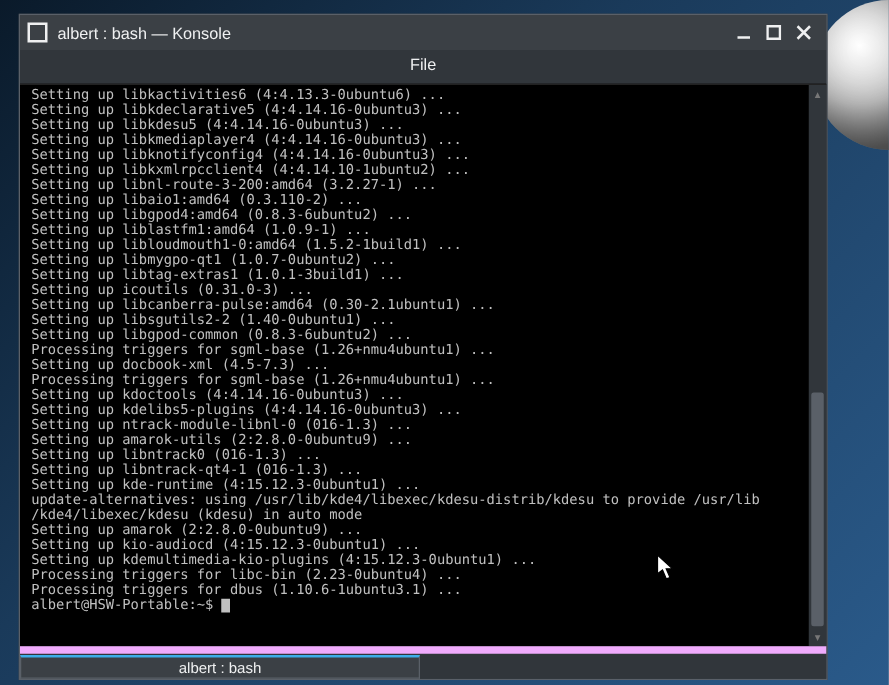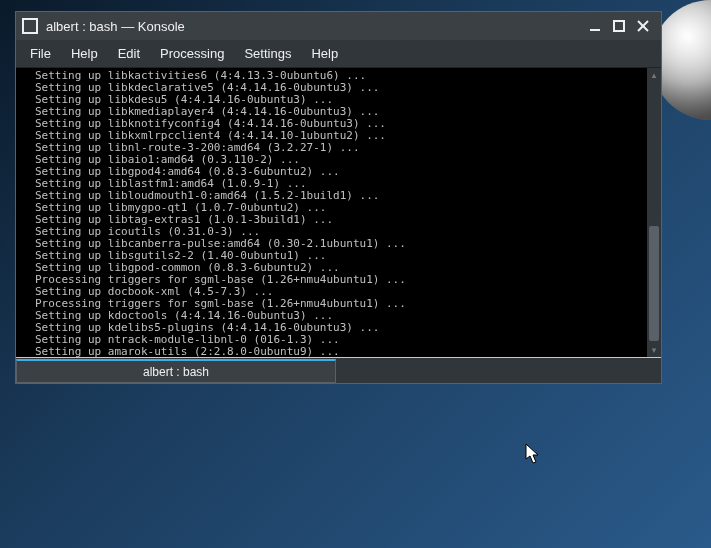--- a/index.html
+++ b/index.html
@@ -19,21 +19,21 @@
     height: 120px;
     border-radius: 50%;
     background: radial-gradient(circle at 30% 30%, #fff, #ccc 40%, #888 70%);
     box-shadow: inset -20px -20px 40px rgba(0,0,0,0.5);
   }
   .window {
     position: absolute;
     left: 15px;
     top: 11px;
     width: 647px;
-    height: 373px;
+    height: 533px;
     background: #31363b;
     border: 1px solid #5a6068;
     display: flex;
     flex-direction: column;
   }
   .titlebar {
     height: 28px;
     background: #3b4045;
     display: flex;
     align-items: center;
@@ -57,37 +57,38 @@
   }
   .win-btn svg { width: 12px; height: 12px; stroke: #eff0f1; stroke-width: 2; fill: none; }
   .menubar {
     height: 27px;
     background: #31363b;
     display: flex;
     align-items: center;
     padding: 0 4px;
     color: #eff0f1;
     font-size: 13px;
+    flex-direction: column;
   }
   .menu-item { padding: 4px 10px; cursor: pointer; }
   .terminal-area {
     flex: 1;
     display: flex;
     background: #000;
     overflow: hidden;
     border-top: 1px solid #222;
   }
   .terminal {
     flex: 1;
     background: #000;
     color: #c0c0c0;
     font-family: "DejaVu Sans Mono", "Liberation Mono", monospace;
     font-size: 11px;
     line-height: 12px;
-    padding: 2px 19px;
+    padding: 2px 9px;
     white-space: pre;
     overflow: hidden;
   }
   .prompt-line { color: #c0c0c0; margin-top: 22px; }
   .cursor-block {
     display: inline-block;
     width: 7px; height: 11px;
     background: #c0c0c0;
     vertical-align: text-bottom;
   }
@@ -110,21 +111,21 @@
     left: 2px; right: 2px;
     top: 55%; bottom: 2px;
     background: #5a6068;
     border-radius: 2px;
     cursor: pointer;
   }
   .tabbar {
     height: 26px;
     background: #31363b;
     display: flex;
-    border-top: 1px solid #f0abfc;
+    border-top: 6px solid #f0abfc;
   }
   .tab {
     width: 320px;
     background: #3b4045;
     border: 1px solid #5a6068;
     border-top: 2px solid #3daee9;
     color: #eff0f1;
     font-size: 12px;
     display: flex;
     align-items: center;

